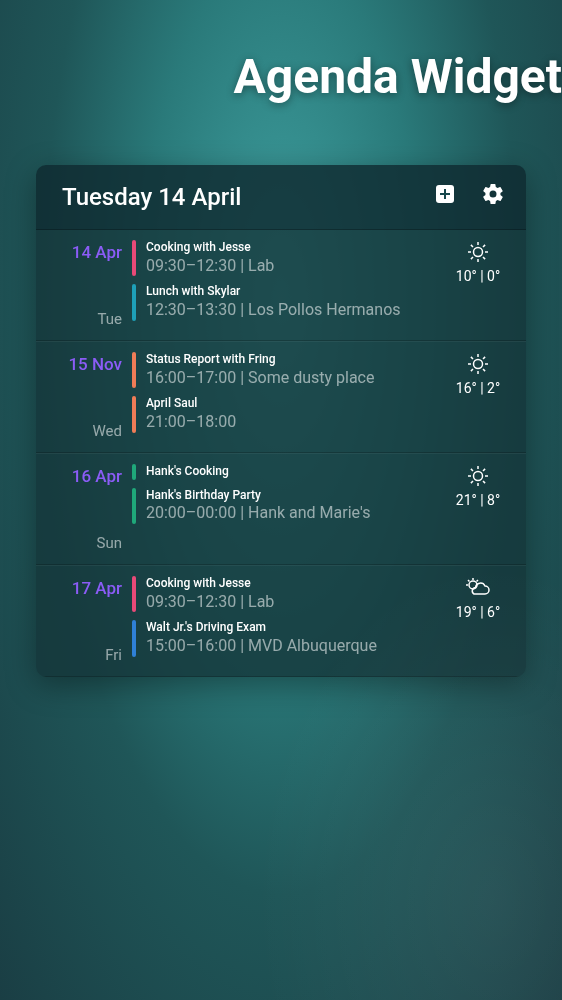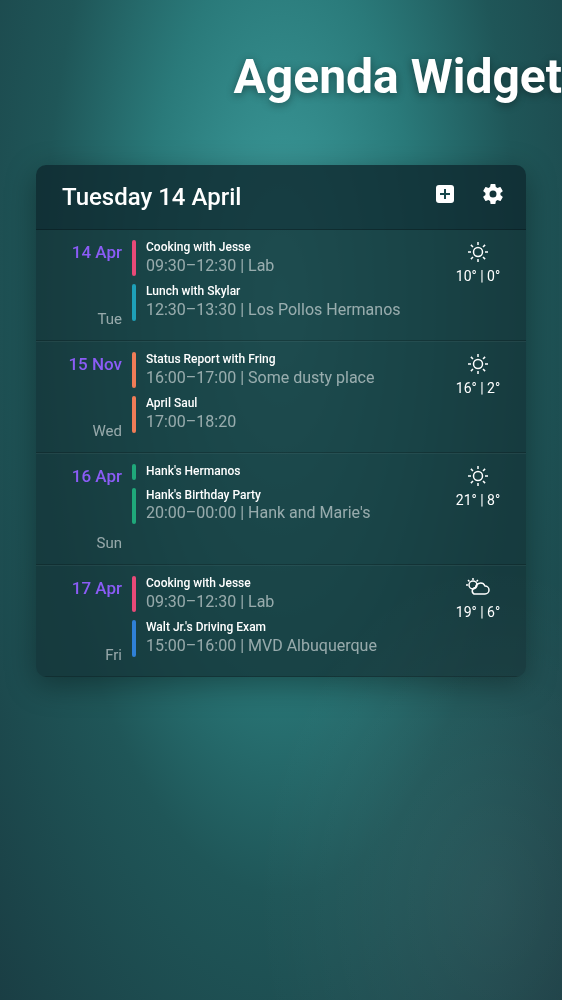--- a/index.html
+++ b/index.html
@@ -213,21 +213,21 @@
               <div class="event-bar" style="background: rgb(239, 124, 87);"></div>
               <div class="event-body">
                 <div class="event-title">Status Report with Fring</div>
                 <div class="event-sub">16:00–17:00  |  Some dusty place</div>
               </div>
             </div>
             <div class="event">
               <div class="event-bar" style="background: rgb(239, 124, 87);"></div>
               <div class="event-body">
                 <div class="event-title">April Saul</div>
-                <div class="event-sub">17:00–18:20</div>
+                <div class="event-sub">21:00–18:00</div>
               </div>
             </div>
           </div>
           <div class="weather-col">
             <div class="weather-icon">
               <svg width="24" height="24" viewBox="0 0 24 24">
                 <circle cx="12" cy="12" r="4.5"></circle>
                 <line x1="12" y1="2" x2="12" y2="5"></line>
                 <line x1="12" y1="19" x2="12" y2="22"></line>
                 <line x1="2" y1="12" x2="5" y2="12"></line>
@@ -245,21 +245,21 @@
       <div class="day-block">
         <div class="day-row">
           <div class="date-col">
             <div class="date-main">16 Apr</div>
             <div class="date-sub">Sun</div>
           </div>
           <div class="events-col">
             <div class="event">
               <div class="event-bar" style="background: rgb(31, 168, 122);"></div>
               <div class="event-body">
-                <div class="event-title">Hank's Hermanos</div>
+                <div class="event-title">Hank's Cooking</div>
               </div>
             </div>
             <div class="event">
               <div class="event-bar" style="background: rgb(31, 168, 122);"></div>
               <div class="event-body">
                 <div class="event-title">Hank's Birthday Party</div>
                 <div class="event-sub">20:00–00:00  |  Hank and Marie's</div>
               </div>
             </div>
           </div>

